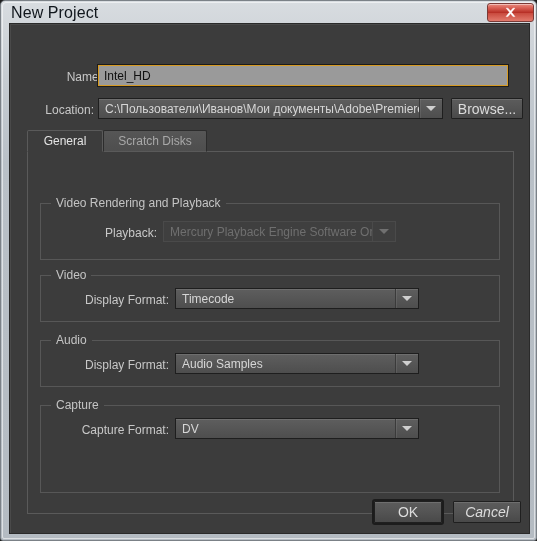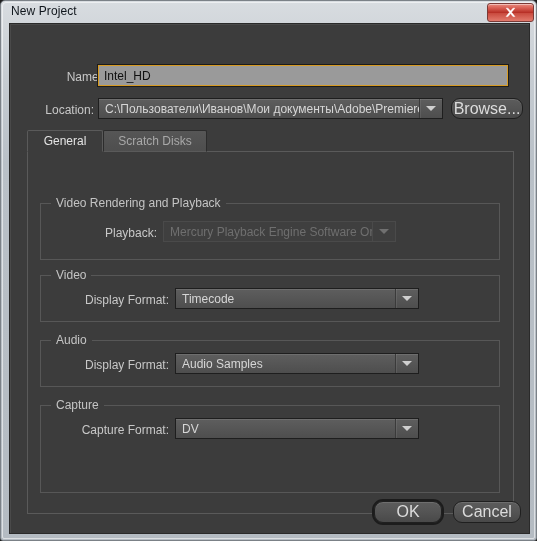--- a/index.html
+++ b/index.html
@@ -33,21 +33,21 @@
   
   .titlebar {
     position: absolute;
     left: 0; top: 0;
     width: 537px; height: 22px;
     box-sizing: border-box;
   }
   .title-text {
     position: absolute;
     left: 10px; top: 3px;
-    font-size: 12px;
+    font-size: 16px;
     color: #10161c;
     letter-spacing: 0.1px;
     white-space: nowrap;
   }
   .close-btn {
     position: absolute;
     right: 4px; top: 2px;
     width: 47px; height: 19px;
     box-sizing: border-box;
     border: 1px solid #7a3a36;
@@ -135,25 +135,25 @@
   .combo.disabled .arrow-tri { border-top-color: #707070; }
 
   
   .btn {
     position: absolute;
     box-sizing: border-box;
     background: linear-gradient(to bottom, #5c5c5c 0%, #545454 50%, #494949 100%);
     border: 1px solid #1f1f1f;
     box-shadow: inset 0 1px 0 rgba(255,255,255,0.12);
     color: #dcdcdc;
-    font-size: 16px;
+    font-size: 14px;
     font-family: "Liberation Sans", sans-serif;
     display: flex; align-items: center; justify-content: center;
     cursor: pointer;
-    border-radius: 9px;
+    border-radius: 1px;
   }
   .btn.default {
     outline: 2px solid #1c1c1c;
     outline-offset: 0px;
   }
 
   
   .tabstrip { position: absolute; left: 17px; top: 106px; height: 22px; }
   .tab {
     position: absolute;
@@ -283,16 +283,16 @@
           <div class="combo-text">DV</div>
           <div class="combo-arrow-wrap">
             <div class="arrow-tri"></div>
           </div>
         </div>
       </div>
 
     </div>
 
     <div class="btn default" style="left:364px; top:477px; width:68px; height:22px;">OK</div>
-    <div class="btn" style="left:443px; top:477px; width:68px; height:22px;">Cancel</div>
+    <div class="btn" style="left:443px; top:477px; width:68px; height:22px;font-style:italic;">Cancel</div>
 
   </div>
 </div>
 
 </body></html>

